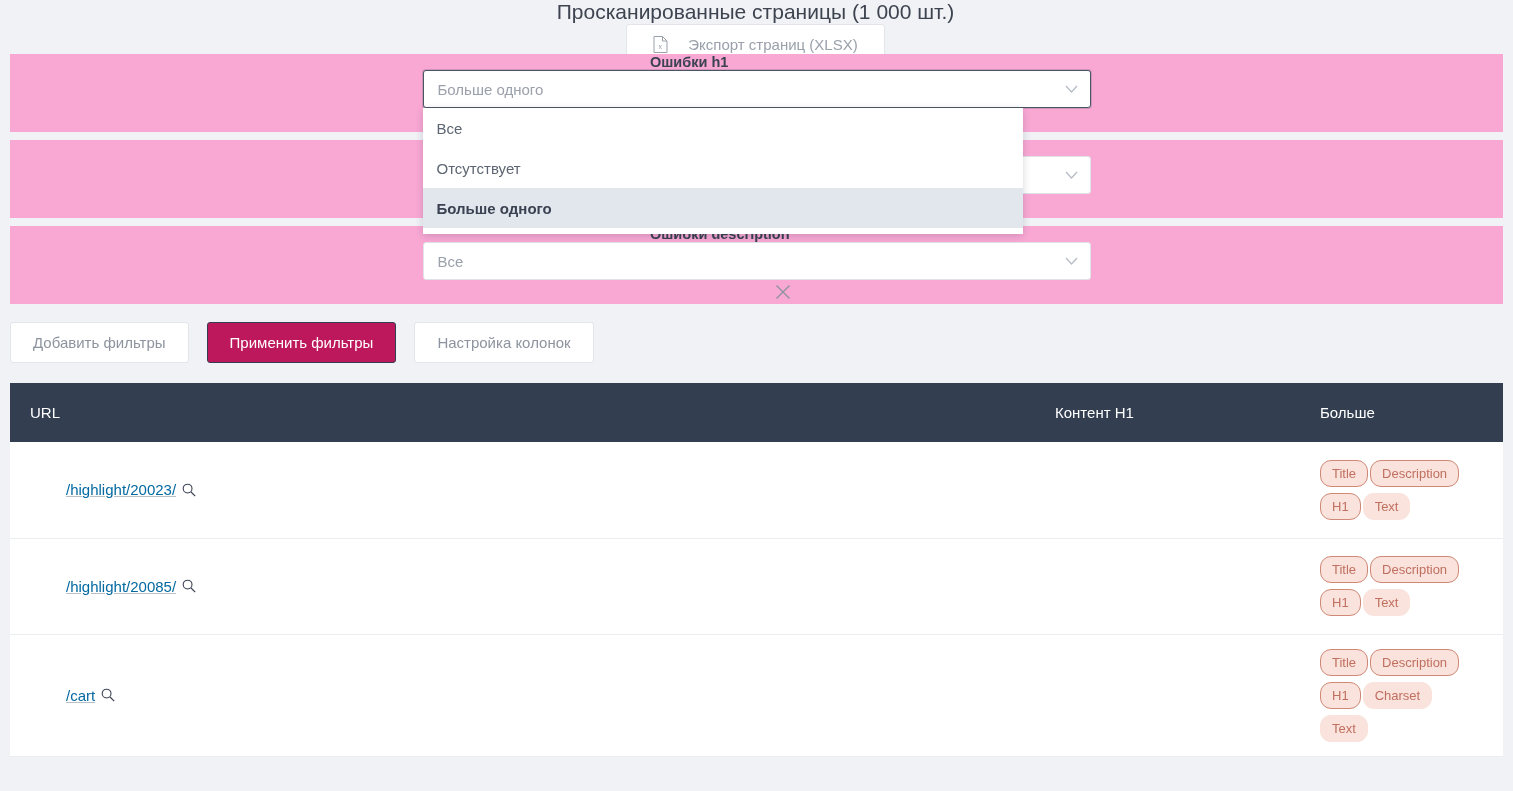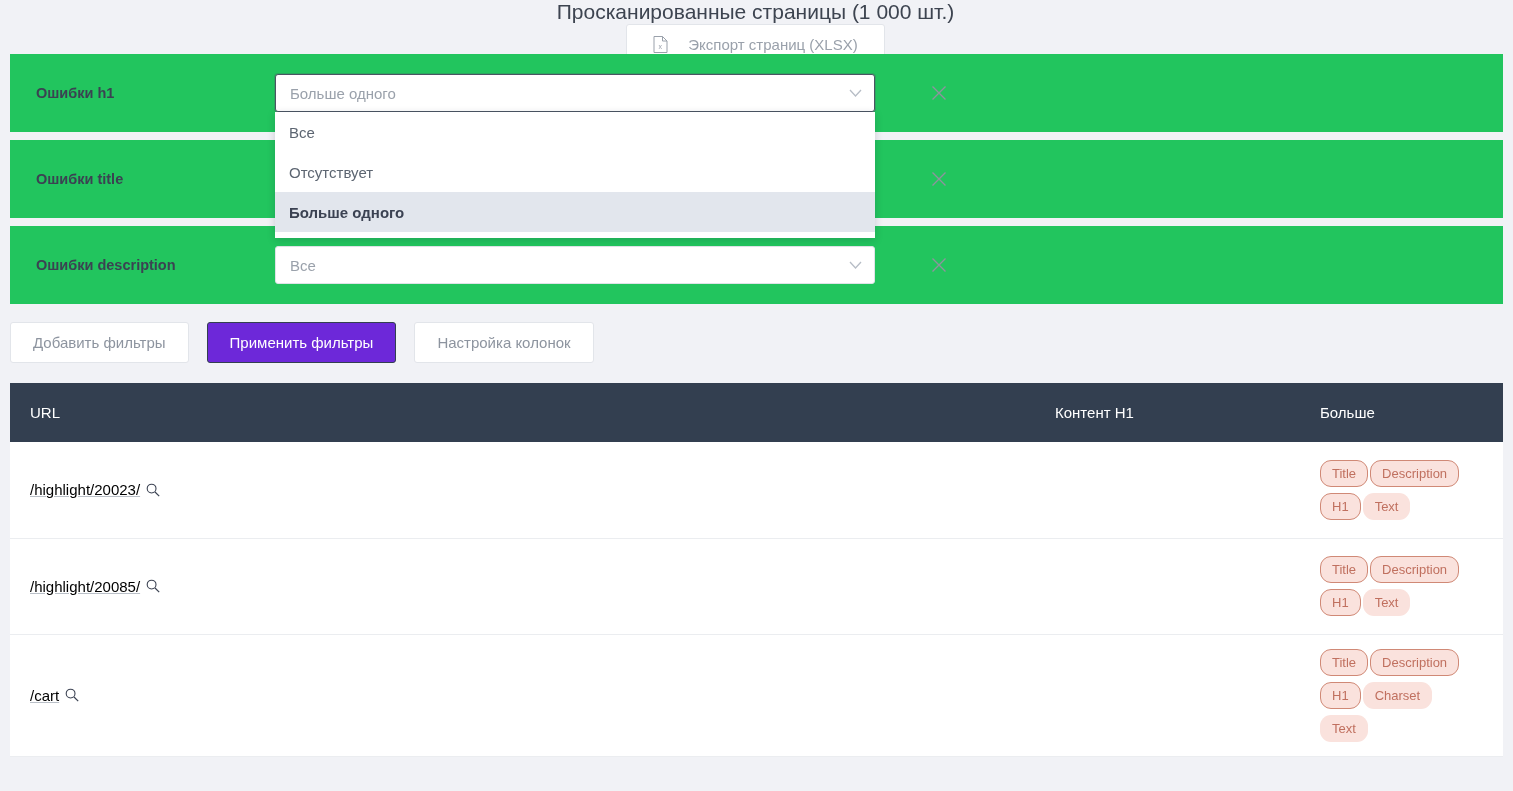--- a/index.html
+++ b/index.html
@@ -51,38 +51,39 @@
     flex: none;
     display: block;
   }
 
   
   .filters {
     padding: 0 10px;
     box-sizing: border-box;
   }
   .filter-row {
-    background: #22c55e;
+    background: #f9a8d4;
     height: 78px;
     display: flex;
     align-items: center;
     margin-bottom: 8px;
     position: relative;
+    flex-direction: column;
   }
   .filter-label {
     width: 265px;
     padding-left: 26px;
     box-sizing: border-box;
     font-size: 14.5px;
     font-weight: bold;
     color: #3b4252;
   }
   .select-wrap {
     position: relative;
-    width: 600px;
+    width: 668px;
   }
   .select-box {
     height: 38px;
     border: 1px solid #dfe3e8;
     border-radius: 3px;
     background: #fff;
     display: flex;
     align-items: center;
     padding: 0 12px 0 14px;
     box-sizing: border-box;
@@ -150,21 +151,21 @@
     border-radius: 3px;
     font-size: 15px;
     padding: 11px 22px;
     cursor: pointer;
     white-space: nowrap;
     border: 1px solid #e2e5ea;
     background: #ffffff;
     color: #8d949f;
   }
   .btn.primary {
-    background: #6d28d9;
+    background: #be185d;
     border-color: #333f50;
     color: #ffffff;
   }
 
   
   .table-wrap {
     margin: 20px 10px 0 10px;
   }
   .table {
     width: 100%;
@@ -193,24 +194,25 @@
     font-size: 15px;
     box-sizing: border-box;
   }
   .td-url { padding-left: 20px !important; height: 96px; }
   .url-cell {
     display: inline-flex;
     align-items: center;
     gap: 6px;
   }
   .url-link {
-    color: #000000;
+    color: #0369a1;
     text-decoration: underline;
     text-decoration-color: #b9bfc7;
     cursor: pointer;
+    margin-left: 36px;
   }
   .search-icon {
     width: 14px;
     height: 14px;
     flex: none;
     cursor: pointer;
   }
 
   .badges {
     display: flex;

